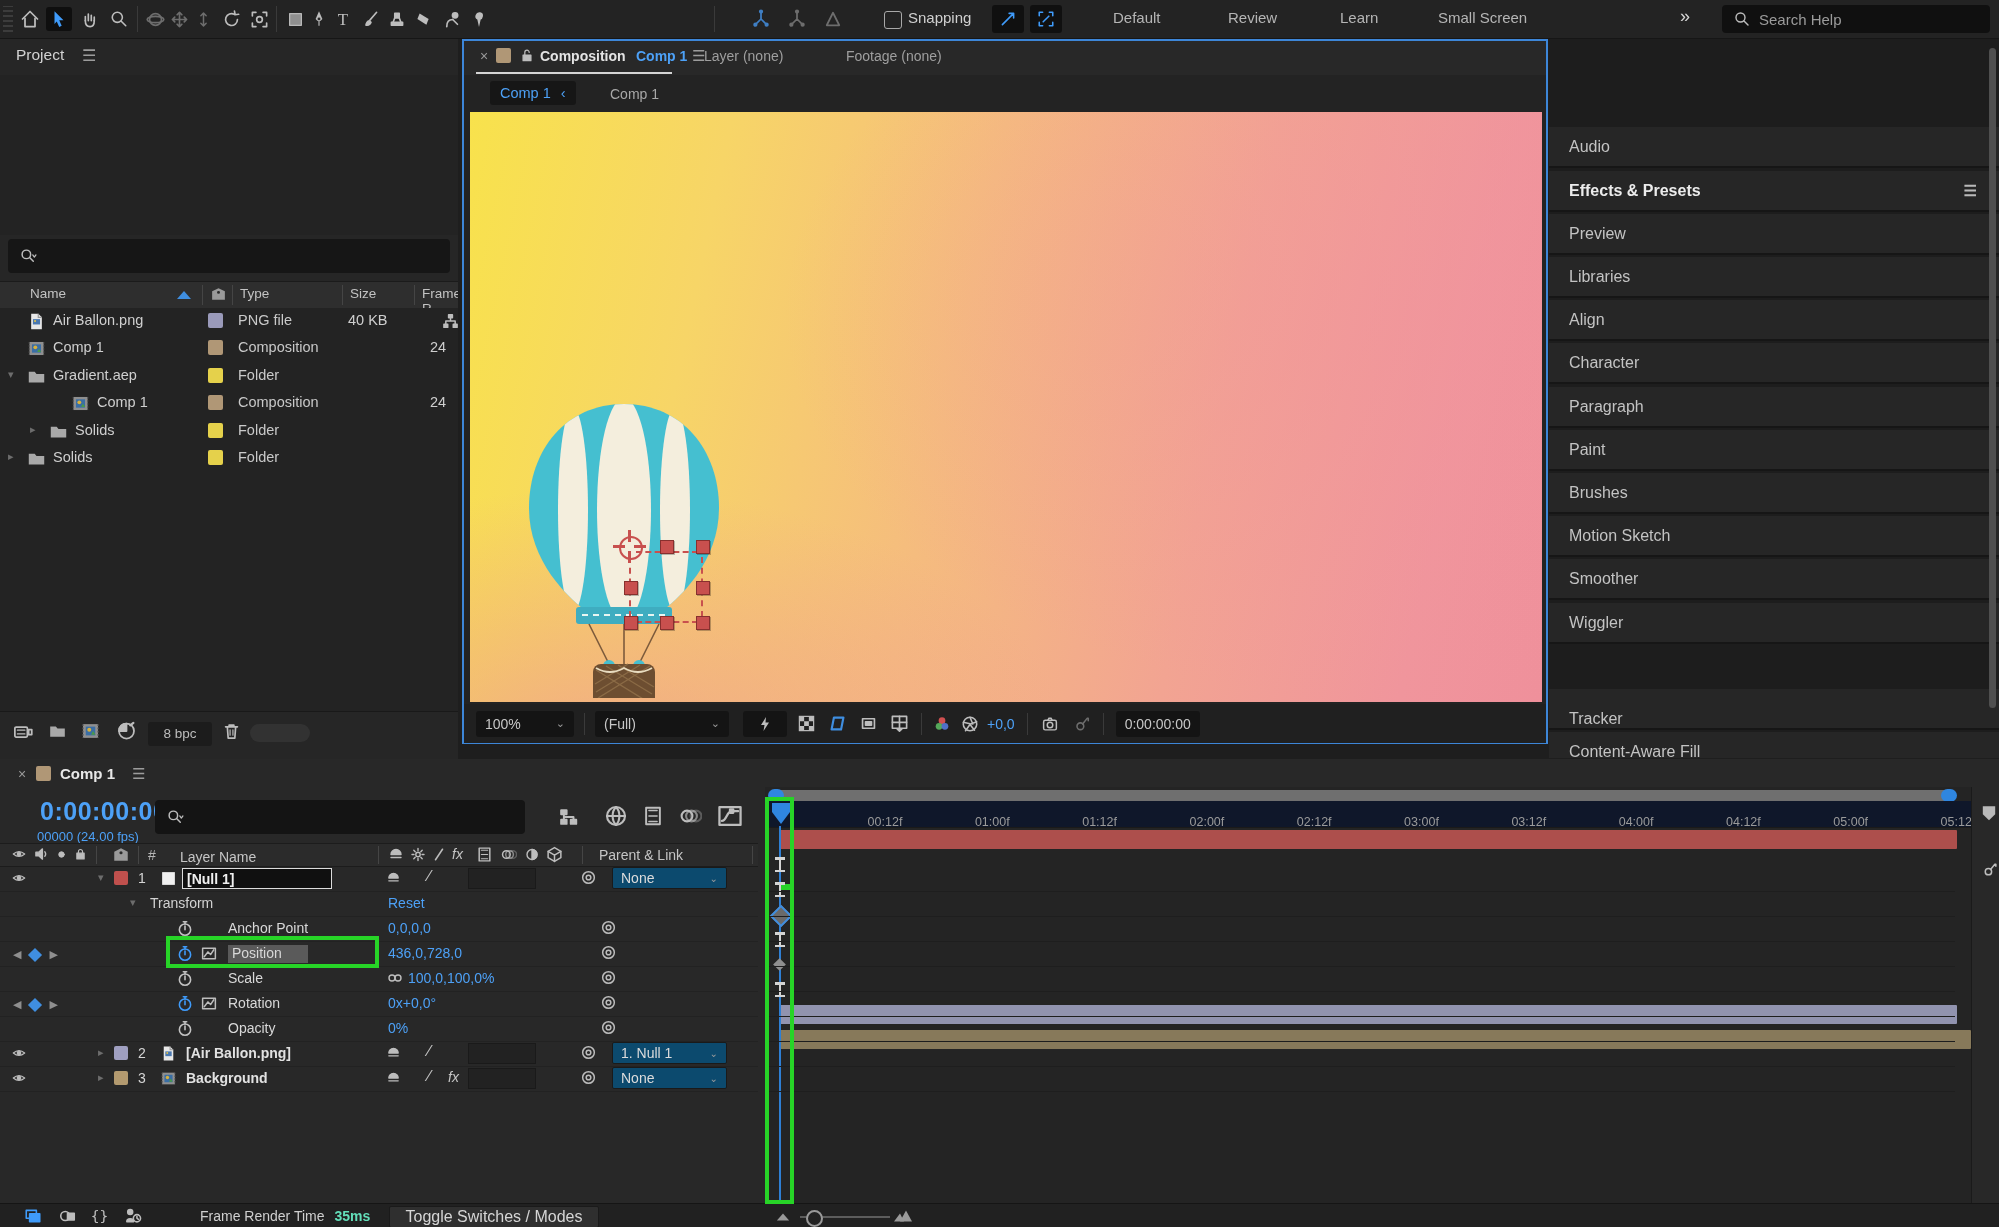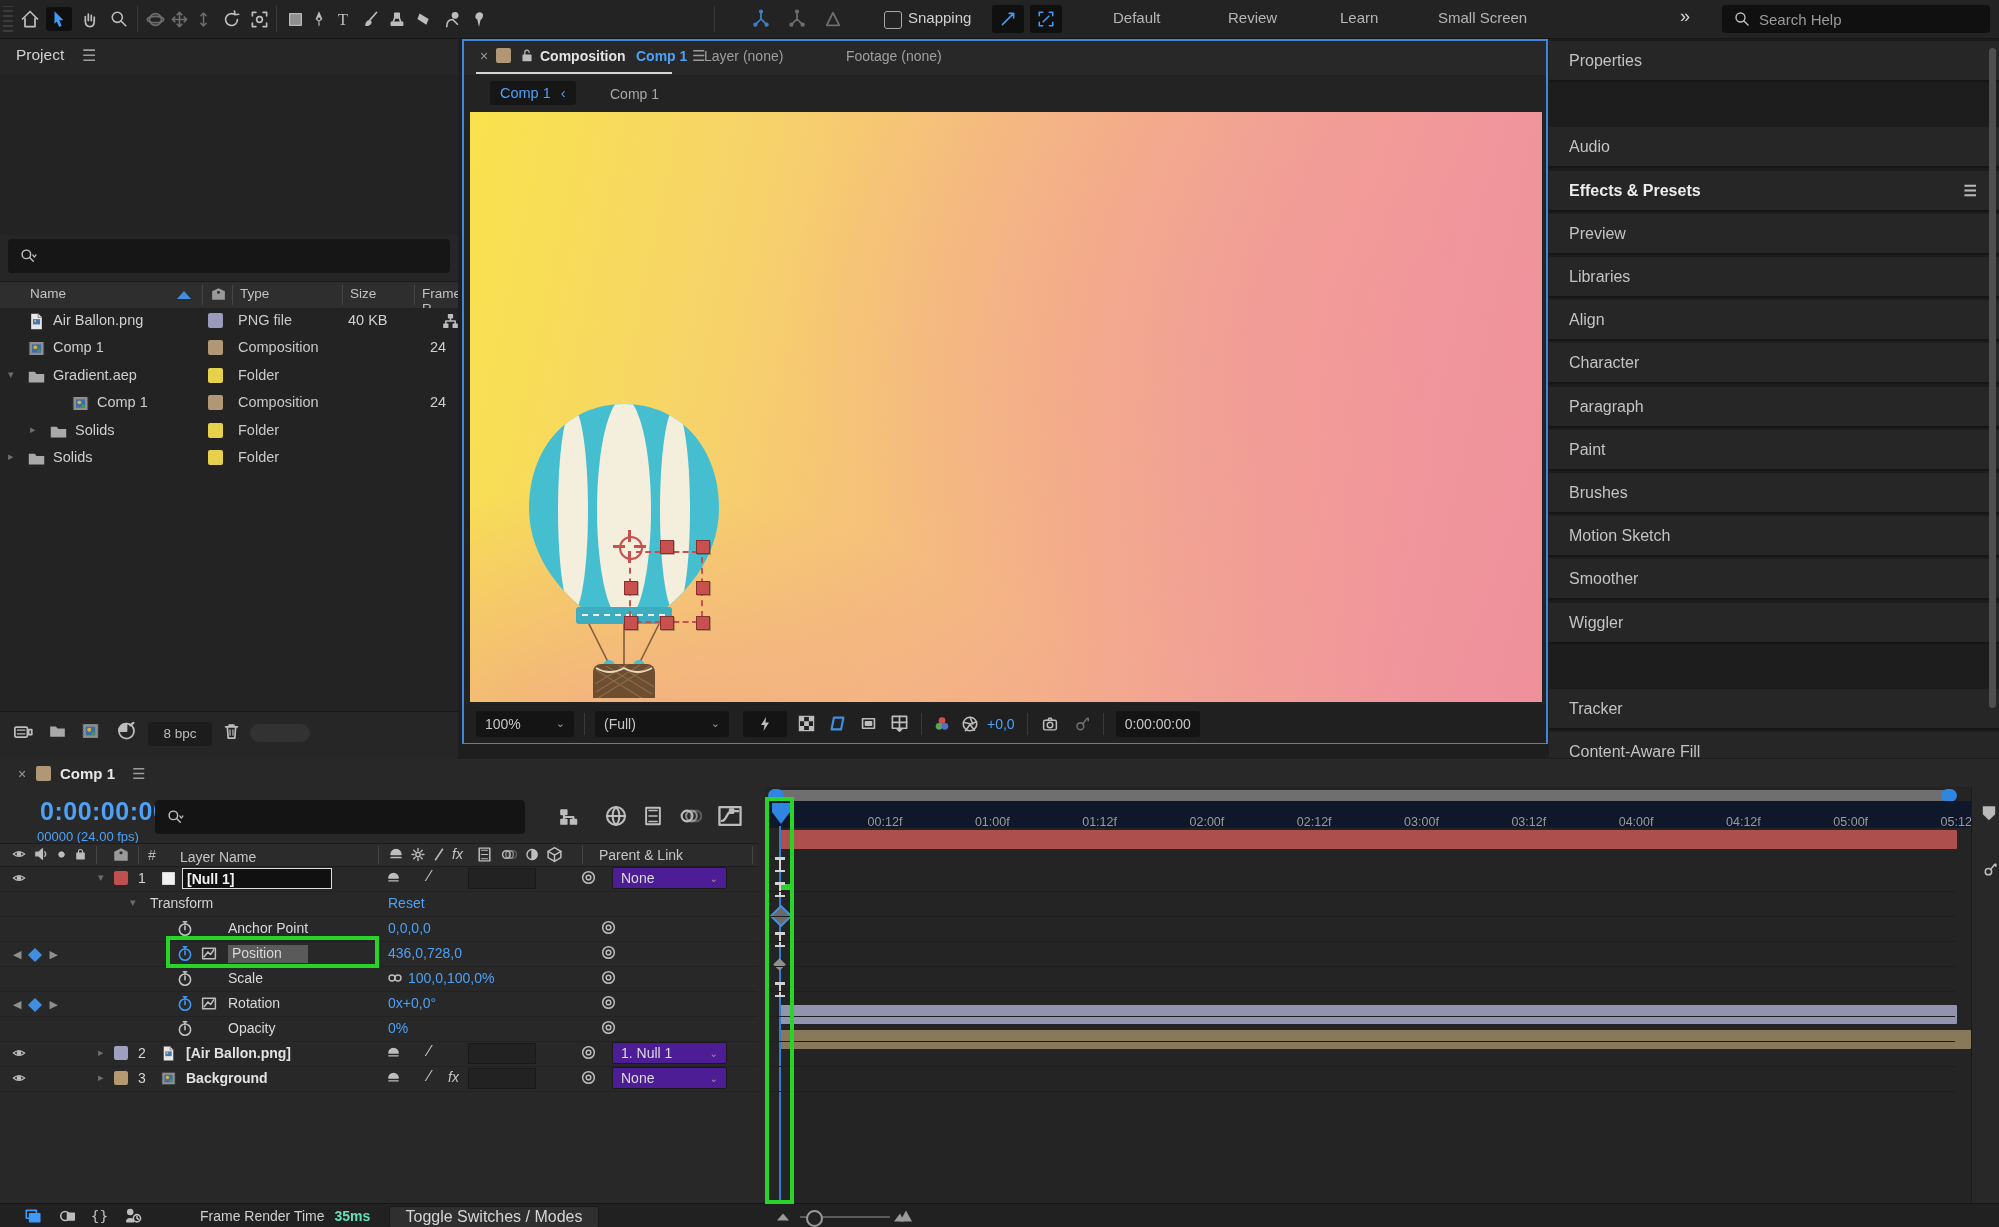--- a/index.html
+++ b/index.html
@@ -55,21 +55,21 @@
   
   #timeline{left:0;top:759px;width:1999px;height:468px;background:#282828;}
   .tl-row-sep{position:absolute;height:1px;background:#1e1e1e;}
   .kf-ibeam{position:absolute;width:10px;height:15px;}
   .kf-ibeam:before,.kf-ibeam:after{content:"";position:absolute;left:0;width:10px;height:2.5px;background:#d4d4d4;}
   .kf-ibeam:before{top:0}.kf-ibeam:after{bottom:0}
   .kf-ibeam i{position:absolute;left:4px;top:0;width:2px;height:15px;background:#d4d4d4;}
   .kf-blue{position:absolute;width:12px;height:12px;background:#6a6a6a;border:2.5px solid #3f8ee0;transform:rotate(45deg);}
   .kf-gray{position:absolute;width:9px;height:9px;background:#8f8f8f;transform:rotate(45deg);}
   .greenbox{position:absolute;border:4px solid #27d427;box-sizing:border-box;z-index:40;}
-  .parentdd{position:absolute;height:22px;background:#4c1d95;border:1px solid #1a1a1a;border-radius:2px;color:#dcdcdc;
+  .parentdd{position:absolute;height:22px;background:#0c4a6e;border:1px solid #1a1a1a;border-radius:2px;color:#dcdcdc;
             display:flex;align-items:center;justify-content:space-between;padding:0 8px;box-sizing:border-box;font-size:14px;}
   .navkf{position:absolute;display:flex;align-items:center;gap:9px;}
   .navkf .arr{color:#8f8f8f;font-size:11px;}
   .navkf .dia{width:10px;height:10px;background:#3f8ee0;transform:rotate(45deg);}
   #tl-foot{position:absolute;left:0;top:444px;width:1999px;height:24px;background:#212121;border-top:1px solid #151515;display:flex;align-items:center;}
   .togglebox{position:absolute;left:389px;top:2px;width:208px;height:20px;background:#2f2f2f;border:1px solid #1a1a1a;border-radius:2px;
              display:flex;align-items:center;justify-content:center;color:#d6d6d6;font-size:16px;}
   .ruler-label{position:absolute;top:14px;color:#9a9a9a;font-size:12.5px;transform:translateX(-50%);}
   .bar{position:absolute;height:19px;border-radius:1px;}
   .stopwatch{color:#c2c2c2;} .stopwatch.on{color:#3f9bfa;}
@@ -484,23 +484,20 @@
             <path d="M9 8 L13 3 h1 v2"></path>
           </svg></span>
       <div class="vsep" style="position:static;height:22px;margin:0 12px"></div>
       <div class="chip">
           <span>0:00:00:00</span>
         </div>
     </div>
   </section>
 
   <section id="rightpanel" class="abs">
-      <div class="rp-item" style="top: 2px;">
-        <span>Properties</span>
-      </div>
       <div class="rp-item" style="top: 88px;">
         <span>Audio</span>
       </div>
       <div class="rp-item active" style="top: 132px;">
         <span>Effects &amp; Presets</span>
         <span class="abs" style="right:22px;color:#b9b9b9;font-size:15px">☰</span>
       </div>
       <div class="rp-item" style="top: 175px;">
         <span>Preview</span>
       </div>
@@ -524,21 +521,21 @@
       </div>
       <div class="rp-item" style="top: 434px;">
         <span>Brushes</span>
       </div>
       <div class="rp-item" style="top: 520px;">
         <span>Smoother</span>
       </div>
       <div class="rp-item" style="top: 564px;">
         <span>Wiggler</span>
       </div>
-      <div class="rp-item" style="top: 650px;">
+      <div class="rp-item" style="top: 650px; align-items: flex-end;">
         <span>Tracker</span>
       </div>
       <div class="rp-item" style="top: 693px;">
         <span>Content-Aware Fill</span>
       </div>
     </section>
   <div id="rp-scroll" class="abs"></div>
 
   <section id="timeline" class="abs">
 

